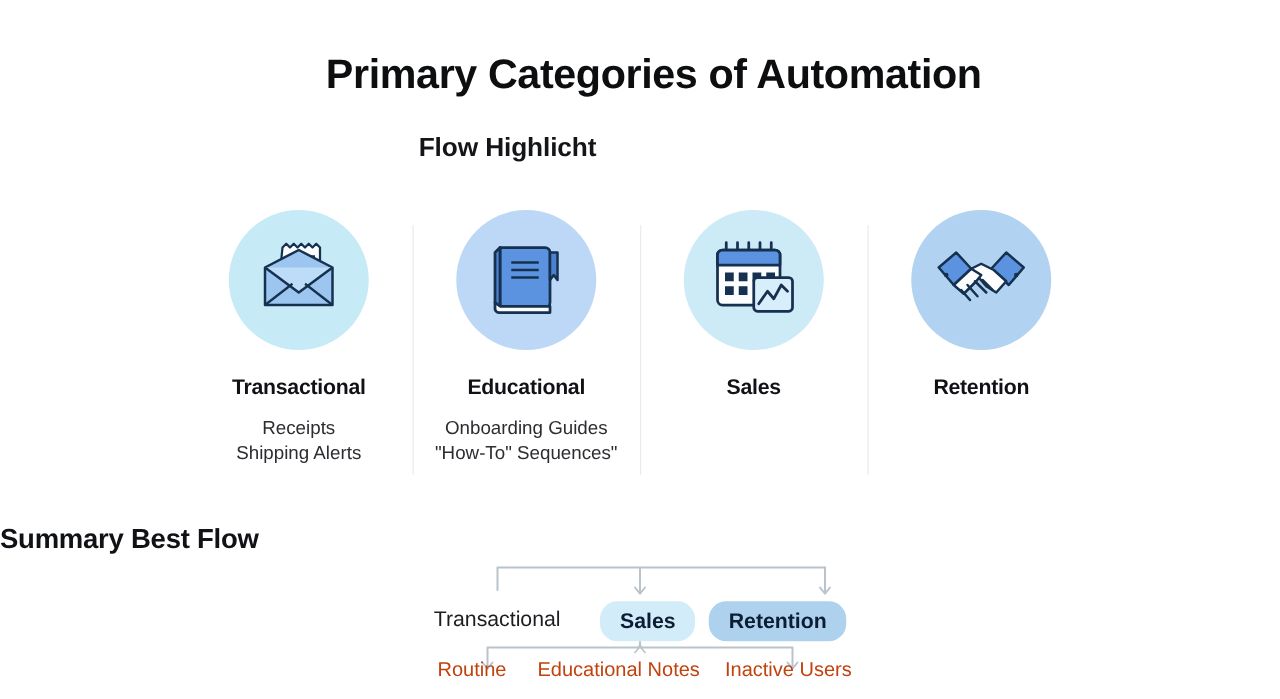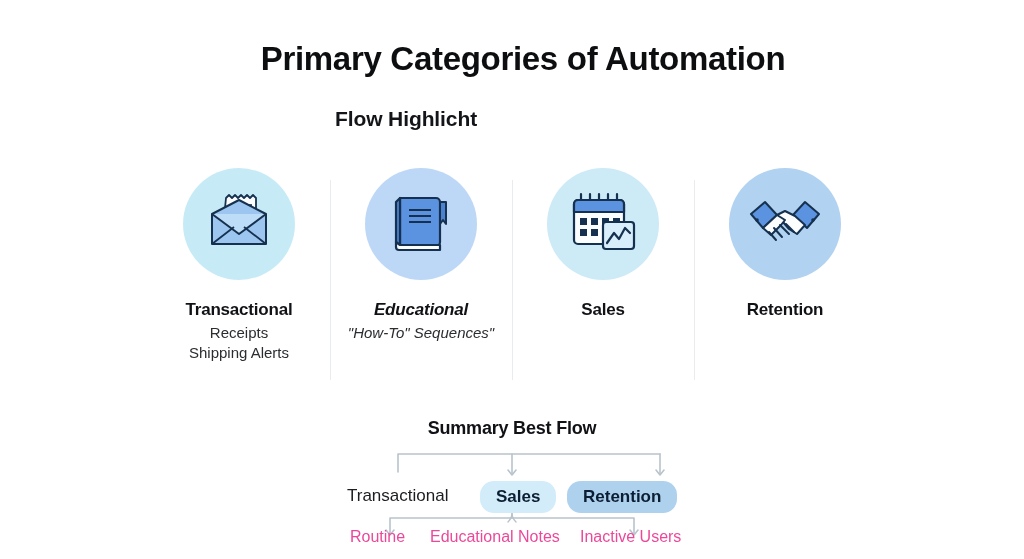--- a/index.html
+++ b/index.html
@@ -60,64 +60,63 @@
   .divider.d2 { left: 364px; }
   .divider.d3 { left: 546px; }
 
   .cat {
     position: absolute;
     top: 0;
     width: 182px;
     text-align: center;
   }
   .cat.c1 { left: 0px; }
-  .cat.c2 { left: 182px; font-style: italic; }
+  .cat.c2 { left: 182px; }
   .cat.c3 { left: 364px; }
   .cat.c4 { left: 546px; }
 
   .cat-circle {
     width: 112px;
     height: 112px;
     border-radius: 50%;
     margin: 0 auto;
     display: flex;
     align-items: center;
     justify-content: center;
   }
   .cat-title {
     margin-top: 20px;
     font-size: 17px;
     font-weight: bold;
     color: #111216;
     letter-spacing: -0.2px;
   }
   .cat-lines {
-    margin-top: 3px;
+    margin-top: 13px;
     font-size: 15px;
     line-height: 20px;
     color: #2b2d31;
     white-space: nowrap;
   }
   .cat-lines div { white-space: nowrap; }
 
   
   .summary {
     position: absolute;
     top: 418px;
     left: 0;
     width: 1024px;
     height: 141px;
   }
   .summary-title {
     position: absolute;
     top: 0;
     left: 0;
     width: 1024px;
-    text-align: center;
-    font-size: 18px;
+    font-size: 22px;
     font-weight: bold;
     letter-spacing: -0.2px;
     color: #111216;
   }
   .flow-svg {
     position: absolute;
     top: 26px;
     left: 330px;
   }
   .flow-row {
@@ -150,21 +149,21 @@
     top: 108px;
     left: 0;
     width: 1024px;
     height: 26px;
   }
   .leaf {
     position: absolute;
     font-size: 16px;
     line-height: 22px;
     white-space: nowrap;
-    color: #ec4899;
+    color: #c2410c;
   }
   .leaf-routine { left: 350px; }
   .leaf-educational { left: 430px; }
   .leaf-inactive { left: 580px; }
 </style>
 </head>
 <body>
 
 <div class="page-title">Primary Categories of Automation</div>
 <div class="page-subtitle">Flow Highlicht</div>
@@ -208,20 +207,21 @@
           <path d="M6 52 v5 a3 3 0 0 0 3 3 h41 v-5 h-40 z" fill="#fbfdfe" stroke="#16314f" stroke-width="2.2" stroke-linejoin="round"></path>
           <line x1="19" y1="20" x2="41" y2="20" stroke="#16314f" stroke-width="2"></line>
           <line x1="19" y1="26" x2="41" y2="26" stroke="#16314f" stroke-width="2"></line>
           <line x1="19" y1="32" x2="41" y2="32" stroke="#16314f" stroke-width="2"></line>
           <path d="M50 12 h6 v22 l-3 -4 l-3 4 z" fill="#4b82cf" stroke="#16314f" stroke-width="2" stroke-linejoin="round"></path>
         </svg>
       </span>
     </div>
     <div class="cat-title">Educational</div>
     <div class="cat-lines">
+      <div>Onboarding Guides</div>
       <div>"How-To" Sequences"</div>
     </div>
   </div>
 
   <div class="cat c3">
     <div class="cat-circle" style="background:#cdeaf7">
       <span>
         <svg width="72" height="64" viewBox="0 0 72 64">
 
           <path d="M14 4 v8 M23 4 v8 M32 4 v8 M41 4 v8 M50 4 v8" stroke="#16314f" stroke-width="2.2" fill="none" stroke-linecap="round"></path>

